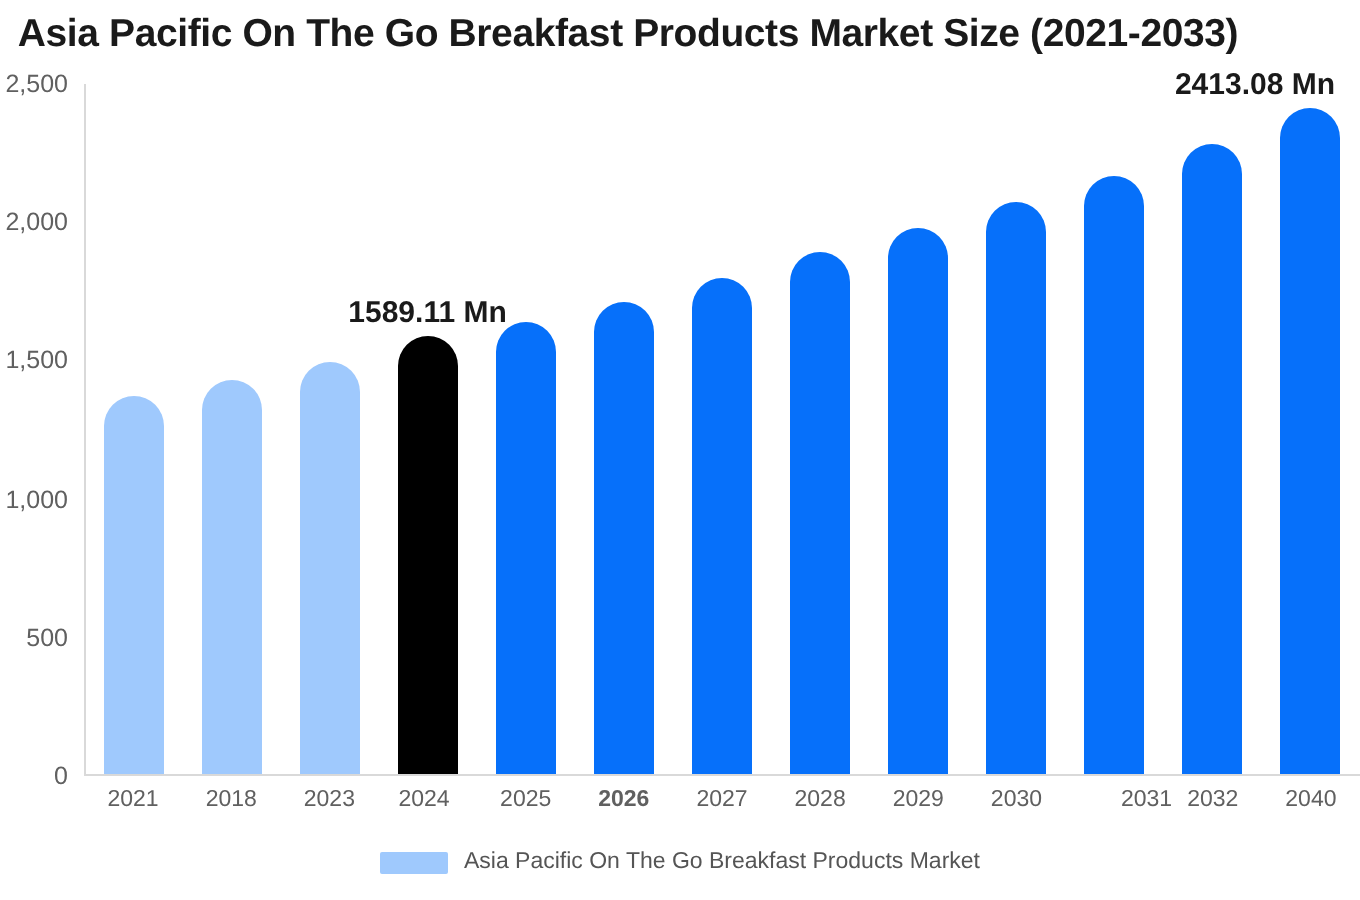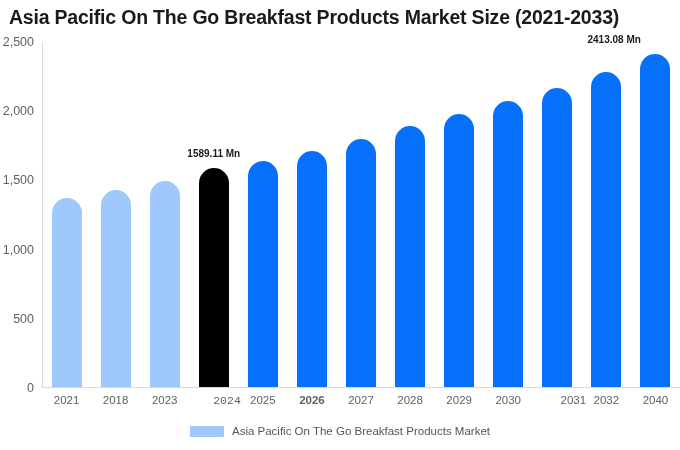--- a/index.html
+++ b/index.html
@@ -83,21 +83,21 @@
     width: 100%;
     border-radius: 18px 18px 0 0;
     background: #0670fa;
   }
   .bar.light { background: #9fc9fd; }
   .bar.dark  { background: #000000; }
 
   
   .bar-value-label {
     position: absolute;
-    font-size: 10px;
+    font-size: 15px;
     font-weight: bold;
     color: #1a1a1a;
     white-space: nowrap;
     transform: translateX(-50%);
   }
   .bar-value-label.clipped {
     transform: none;
   }
 
   
@@ -197,21 +197,21 @@
   </div>
 
   <div id="value-labels-layer">
       <div class="bar-value-label" style="top: 148.067px; left: 213.769px;">1589.11 Mn</div>
       <div class="bar-value-label clipped" style="top: 34.0297px; left: 587.462px;">2413.08 Mn</div>
     </div>
   <div id="x-tick-labels">
       <div class="x-tick-label" style="left: 66.5385px;">2021</div>
       <div class="x-tick-label" style="left: 115.615px;">2018</div>
       <div class="x-tick-label" style="left: 164.692px;">2023</div>
-      <div class="x-tick-label" style="left: 227px; font-family: Liberation Mono, monospace;">2024</div>
+      <div class="x-tick-label" style="left: 212px;">2024</div>
       <div class="x-tick-label" style="left: 262.846px;">2025</div>
       <div class="x-tick-label" style="left: 311.923px; font-weight: bold;">2026</div>
       <div class="x-tick-label" style="left: 361px;">2027</div>
       <div class="x-tick-label" style="left: 410.077px;">2028</div>
       <div class="x-tick-label" style="left: 459.154px;">2029</div>
       <div class="x-tick-label" style="left: 508.231px;">2030</div>
       <div class="x-tick-label" style="left: 557.308px; margin-left: 16px;">2031</div>
       <div class="x-tick-label" style="left: 606.385px;">2032</div>
       <div class="x-tick-label" style="left: 655.462px;">2040</div>
     </div>

